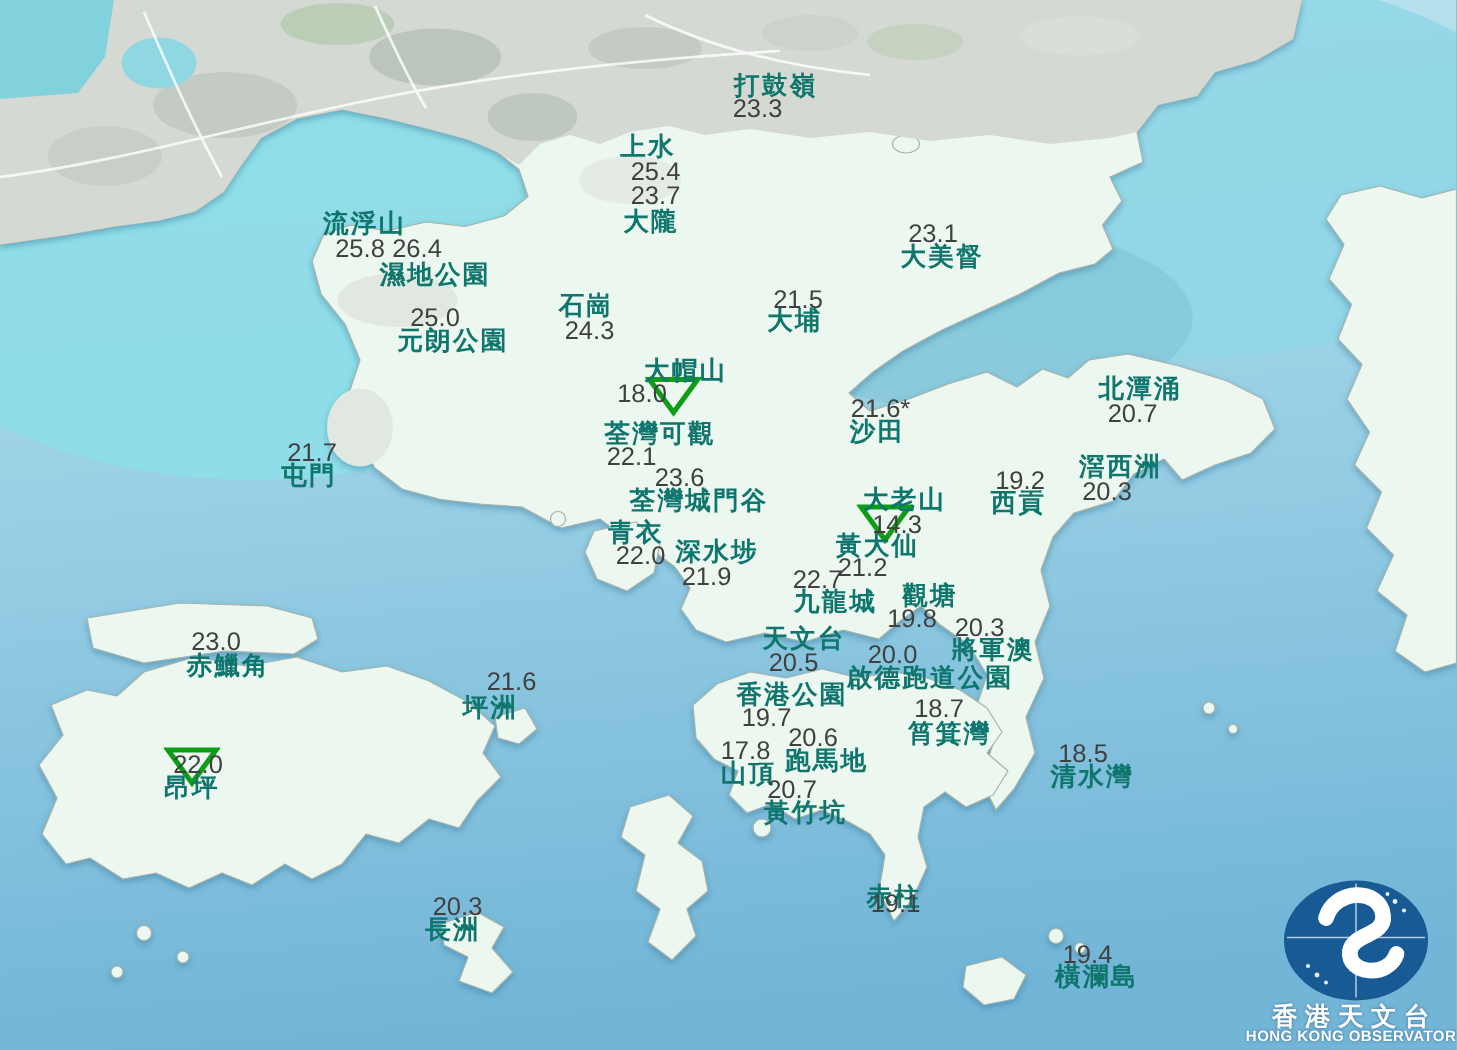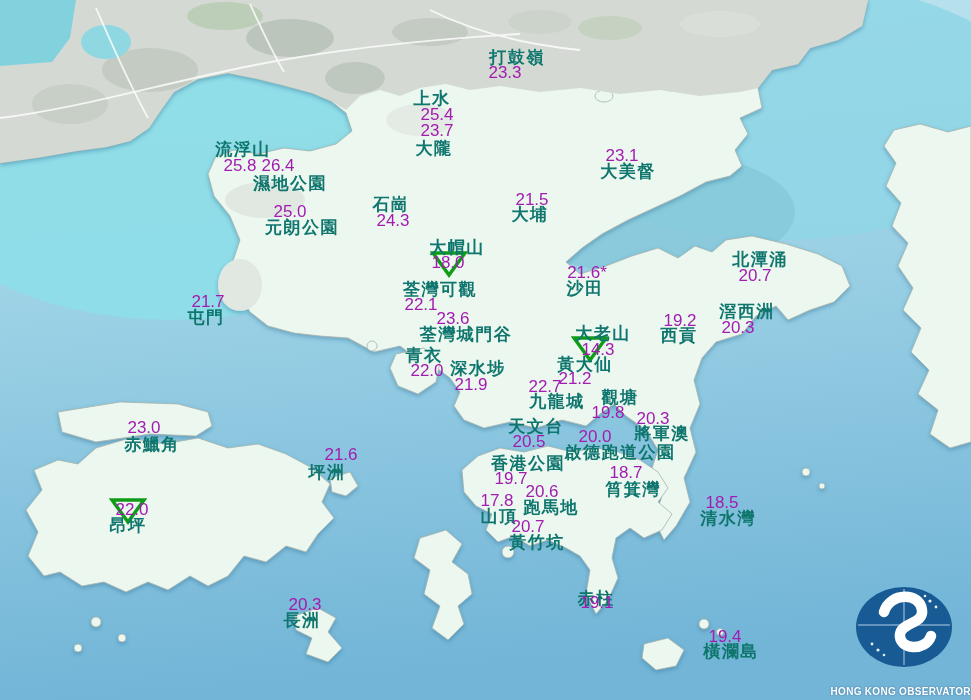--- a/index.html
+++ b/index.html
@@ -2,21 +2,21 @@
 <html><head>
 <meta charset="utf-8">
 <style>
   html,body{margin:0;padding:0;background:#9a9a9a;}
   #screen{position:relative;width:971px;height:700px;overflow:hidden;background:#a9d6e8;
           font-family:"Liberation Sans","DejaVu Sans",sans-serif;}
   #map-svg{position:absolute;left:0;top:0;}
   #page-title{position:absolute;left:8px;top:4px;font-family:"Liberation Serif","DejaVu Serif",serif;
               font-size:21px;font-weight:bold;color:#000;letter-spacing:1px;white-space:nowrap;}
   #stations-layer{position:absolute;left:0;top:0;width:971px;height:700px;}
-  .st-val{position:absolute;transform:translate(-50%,-50%);font-size:17px;color:#a21caf;
+  .st-val{position:absolute;transform:translate(-50%,-50%);font-size:17px;color:#404040;
           white-space:nowrap;z-index:5;}
   .st-name{position:absolute;transform:translate(-50%,-50%);font-family:"Liberation Serif","DejaVu Serif",serif;
            font-weight:bold;font-size:17px;color:#0f766e;letter-spacing:1.5px;white-space:nowrap;z-index:4;}
   .st-marker{position:absolute;z-index:3;}
   #logo{position:absolute;left:836px;top:580px;width:136px;height:120px;}
   #logo .zh{position:absolute;left:0;top:86px;width:134px;text-align:center;color:#fff;
             font-weight:bold;font-size:17px;letter-spacing:5px;text-shadow:0 0 2px rgba(0,40,90,.5);}
   #logo .en{position:absolute;left:-6px;top:106px;width:148px;text-align:center;color:#fff;
             font-weight:bold;font-size:10px;letter-spacing:.3px;text-shadow:0 0 2px rgba(0,40,90,.5);}
 </style>
@@ -177,21 +177,21 @@
       <span class="st-name" style="left: 302px; top: 227px;">元朗公園</span>
       <span class="st-val" style="left: 393px; top: 221px;">24.3</span>
       <span class="st-name" style="left: 391px; top: 204px;">石崗</span>
       <span class="st-val" style="left: 532px; top: 200px;">21.5</span>
       <span class="st-name" style="left: 530px; top: 214px;">大埔</span>
       <span class="st-val" style="left: 622px; top: 156px;">23.1</span>
       <span class="st-name" style="left: 628px; top: 171px;">大美督</span>
       <svg width="38" height="28" class="st-marker" style="left: 430px; top: 250px;">
         <polygon points="3,3 35,3 19,25" fill="none" stroke="#0f9d17" stroke-width="3.4"></polygon>
       </svg>
-      <span class="st-val" style="left: 448px; top: 263px;">18.0</span>
+      <span class="st-val" style="left: 428px; top: 263px;">18.0</span>
       <span class="st-name" style="left: 457px; top: 247px;">大帽山</span>
       <span class="st-val" style="left: 587px; top: 273px;">21.6*</span>
       <span class="st-name" style="left: 585px; top: 288px;">沙田</span>
       <span class="st-val" style="left: 421px; top: 305px;">22.1</span>
       <span class="st-name" style="left: 440px; top: 289px;">荃灣可觀</span>
       <span class="st-val" style="left: 453px; top: 319px;">23.6</span>
       <span class="st-name" style="left: 466px; top: 334px;">荃灣城門谷</span>
       <span class="st-val" style="left: 208px; top: 302px;">21.7</span>
       <span class="st-name" style="left: 206px; top: 317px;">屯門</span>
       <span class="st-val" style="left: 427px; top: 371px;">22.0</span>
@@ -245,16 +245,17 @@
       <span class="st-val" style="left: 329px; top: 455px; margin-left: 12px;">21.6</span>
       <span class="st-name" style="left: 327px; top: 472px;">坪洲</span>
       <span class="st-val" style="left: 305px; top: 605px;">20.3</span>
       <span class="st-name" style="left: 302px; top: 620px;">長洲</span>
       <span class="st-val" style="left: 725px; top: 637px;">19.4</span>
       <span class="st-name" style="left: 731px; top: 651px;">橫瀾島</span>
     </div>
 
 
   <div id="logo">
+    <div class="zh">香港天文台</div>
     <div class="en">HONG KONG OBSERVATORY</div>
   </div>
 
 </div>
 
 </body></html>

